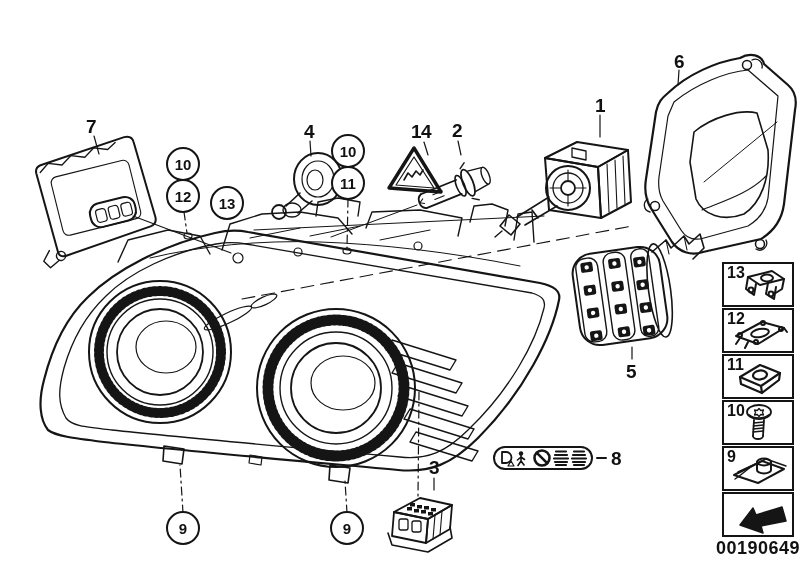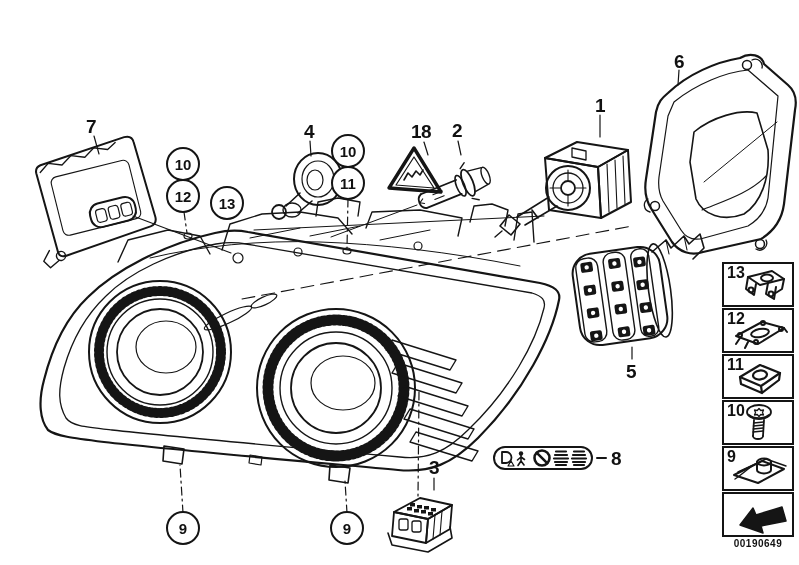--- a/index.html
+++ b/index.html
@@ -8,21 +8,21 @@
   #artwork{position:absolute;left:0;top:0;}
   .plain{position:absolute;transform:translate(-50%,-50%);font-weight:700;font-size:19px;
          letter-spacing:-0.5px;line-height:1;user-select:none;}
   .co{position:absolute;width:30px;height:30px;border:2.4px solid #141414;border-radius:50%;
       background:#fff;display:flex;align-items:center;justify-content:center;font-weight:700;
       font-size:15px;transform:translate(-50%,-50%);line-height:1;user-select:none;}
   .legend-box{position:absolute;left:722px;width:68px;height:41px;border:2px solid #141414;background:#fff;}
   .legend-num{position:absolute;top:0;left:3px;font-weight:700;font-size:16px;line-height:1.1;z-index:2;}
   .licon{position:absolute;left:2px;top:1px;}
   .code{position:absolute;left:716px;top:538px;width:84px;text-align:center;font-weight:700;
-        font-size:10px;letter-spacing:0.5px;}
+        font-size:18px;letter-spacing:0.5px;}
 </style>
 </head>
 <body>
 
 <div class="canvas">
 
   <svg id="artwork" width="799" height="565" viewBox="0 0 799 565">
     <g stroke="#151515" fill="none" stroke-linecap="round" stroke-linejoin="round">
 
       <g>
@@ -249,21 +249,21 @@
         <ellipse cx="347" cy="251" rx="4" ry="3"></ellipse>
         <path d="M 183,513 L 180,465" stroke-dasharray="8 4 2 4"></path>
         <path d="M 347,513 L 345,481" stroke-dasharray="8 4 2 4"></path>
         <path d="M 419,392 L 418,496" stroke-dasharray="8 4 2 4"></path>
       </g>
     </g>
   </svg>
 
   <div class="plain" style="left:91px;top:126px">7</div>
   <div class="plain" style="left:309px;top:131px">4</div>
-  <div class="plain" style="left:421px;top:131px">18</div>
+  <div class="plain" style="left:421px;top:131px">14</div>
   <div class="plain" style="left:457px;top:130px">2</div>
   <div class="plain" style="left:600px;top:105px">1</div>
   <div class="plain" style="left:679px;top:61px">6</div>
   <div class="plain" style="left:631px;top:371px">5</div>
   <div class="plain" style="left:434px;top:467px">3</div>
   <div class="plain" style="left:616px;top:458px">8</div>
 
   <div class="co" style="left:183px;top:164px">10</div>
   <div class="co" style="left:183px;top:196px">12</div>
   <div class="co" style="left:227px;top:203px">13</div>

